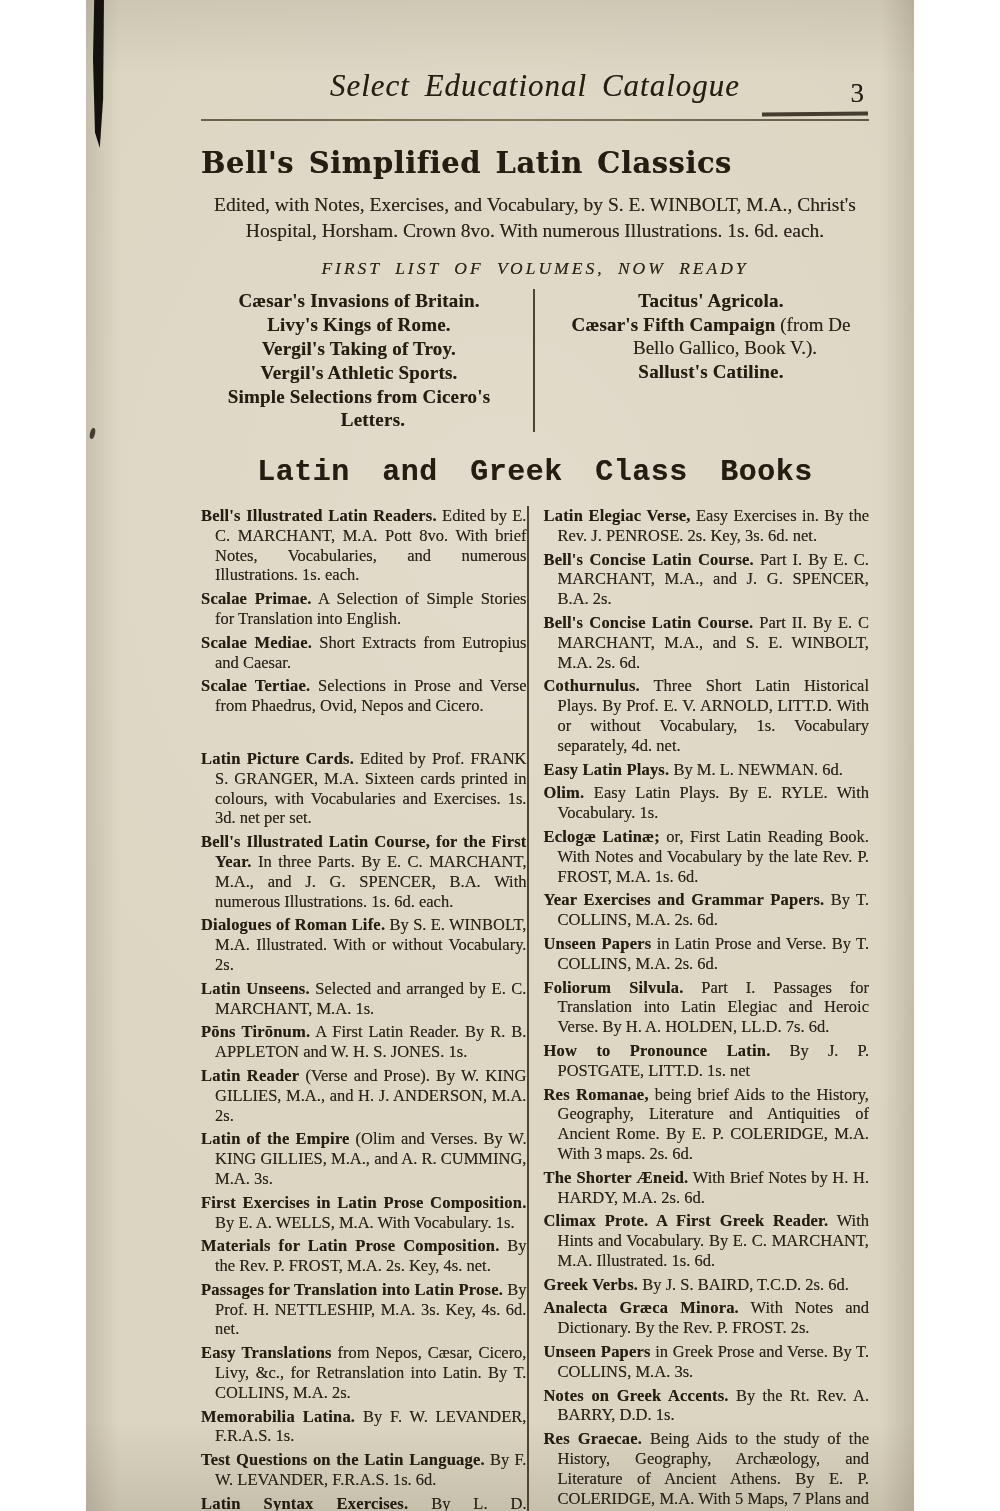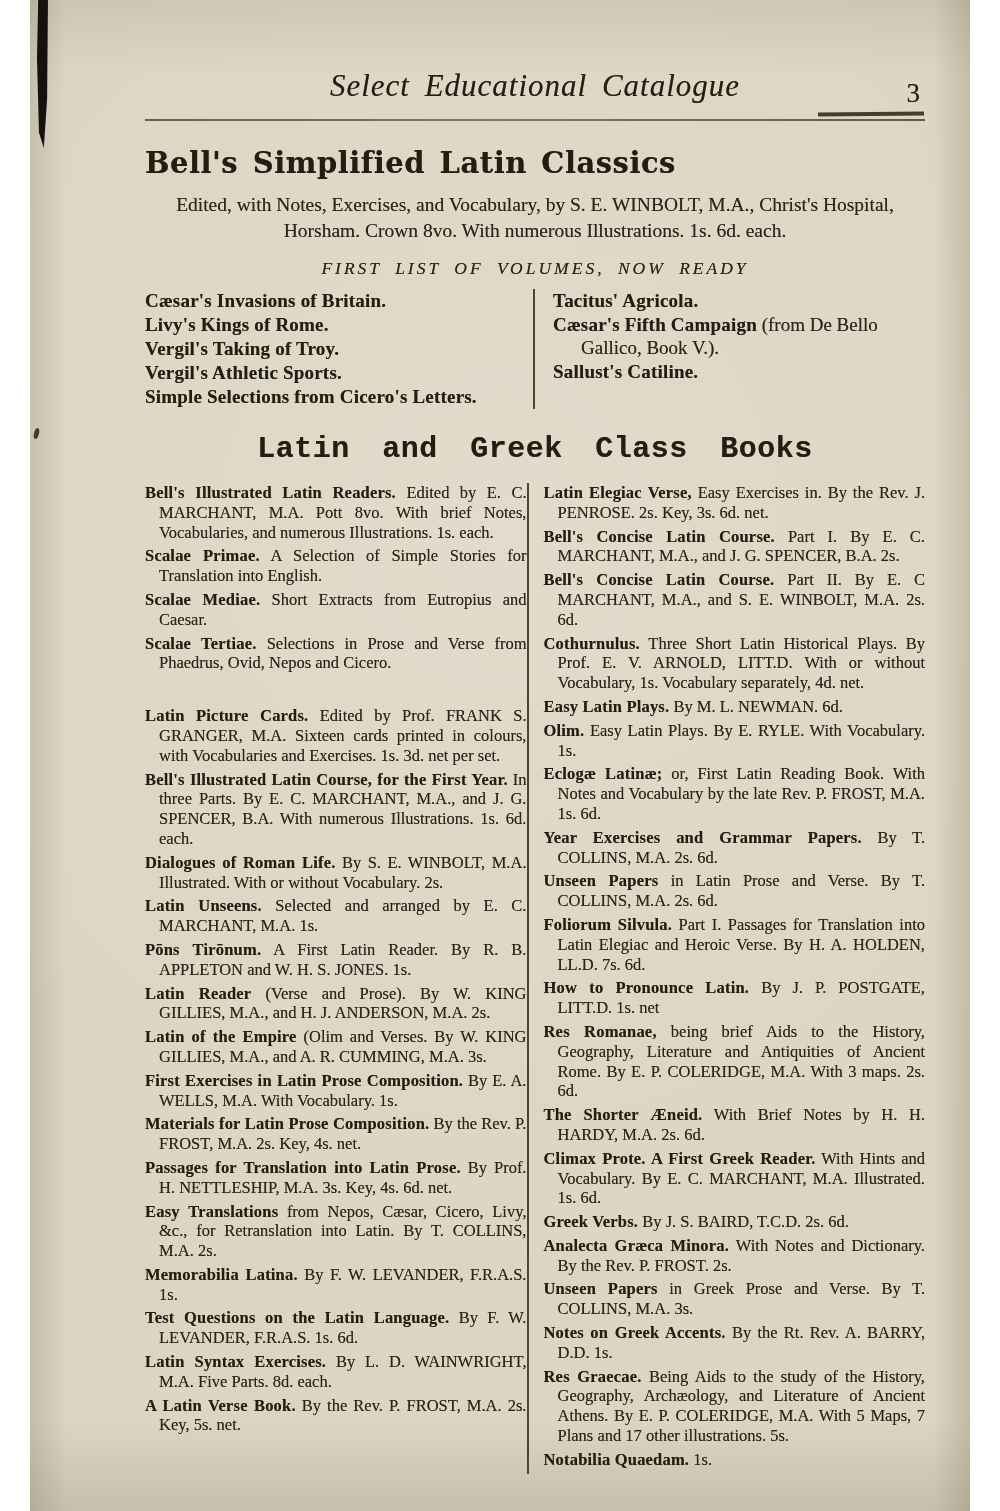--- a/index.html
+++ b/index.html
@@ -1,20 +1,20 @@
 <!DOCTYPE html>
 <html style="--paper: #dbd5c1; --ink: #2b241a;"><head>
 <meta charset="utf-8">
 <style>
   html, body { margin: 0; padding: 0; }
   body { font-family: "Liberation Serif", "DejaVu Serif", serif; }
 
   .page {
     position: relative;
-    width: 940px;
+    width: 828px;
     height: 1511px;
     margin: 0 auto;
     box-sizing: border-box;
     overflow: hidden;
     color: var(--ink, #2b241a);
     background:
       radial-gradient(ellipse 130% 85% at 50% 35%, rgba(255,255,255,0.16), rgba(0,0,0,0) 62%),
       linear-gradient(to right, rgba(90,80,58,0.18), rgba(0,0,0,0) 4%, rgba(0,0,0,0) 96%, rgba(90,80,58,0.20)),
       linear-gradient(to bottom, rgba(90,80,58,0.12), rgba(0,0,0,0) 5%, rgba(0,0,0,0) 94%, rgba(90,80,58,0.16)),
       var(--paper, #dbd5c1);
@@ -63,21 +63,21 @@
   .intro {
     margin: 0 auto 12px; max-width: 846px;
     font-size: 19.5px; line-height: 26px; text-align: center;
   }
   .list-heading {
     margin: 14px 0 10px; text-align: center;
     font-style: italic; font-size: 17.5px; letter-spacing: 3px; word-spacing: 6px;
     color: #2a2316;
   }
   .vol-columns { display: flex; margin-top: 4px; }
-  .vol-col { flex: 1; min-width: 0; }
+  .vol-col { flex: 1; min-width: 0; text-align: center; }
   .vol-col.left { padding-right: 16px; }
   .vol-col.right { border-left: 2px solid #4e4430; padding-left: 18px; }
   .vol-item {
     margin: 0 0 1px; font-size: 19px; line-height: 23px;
     padding-left: 28px; text-indent: -28px;
   }
   .vol-item b { font-weight: bold; color: #241d12; letter-spacing: 0.2px; }
 
   
   .section2 { margin-top: 22px; }

